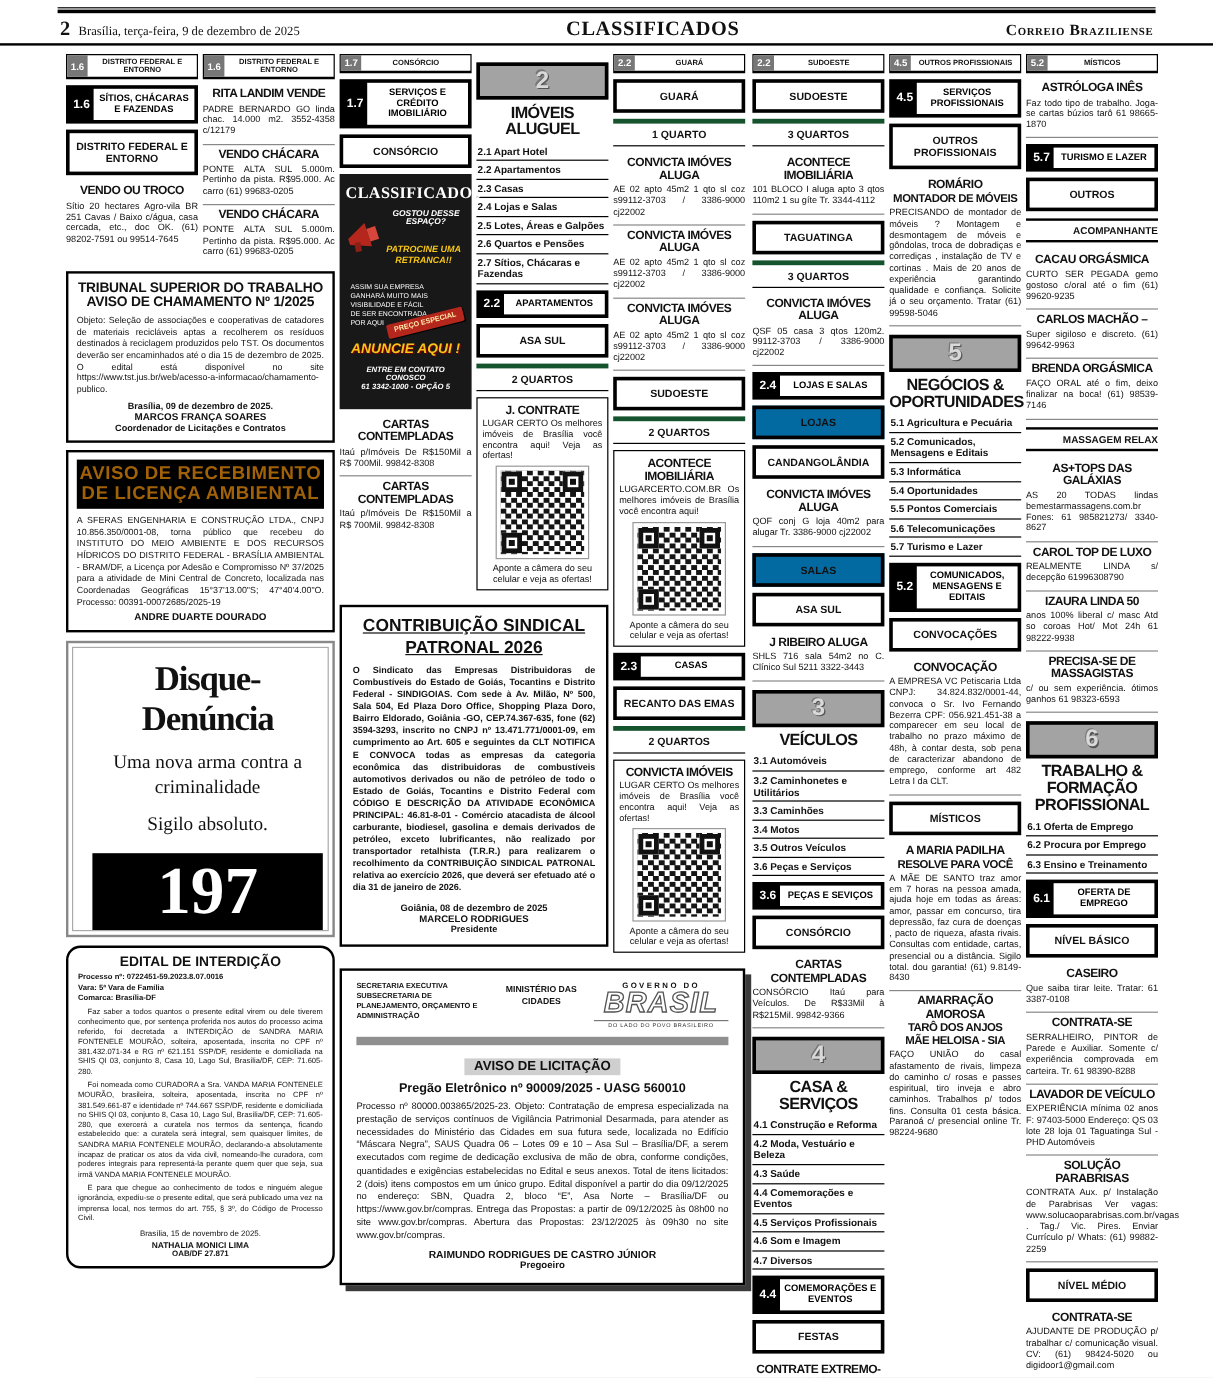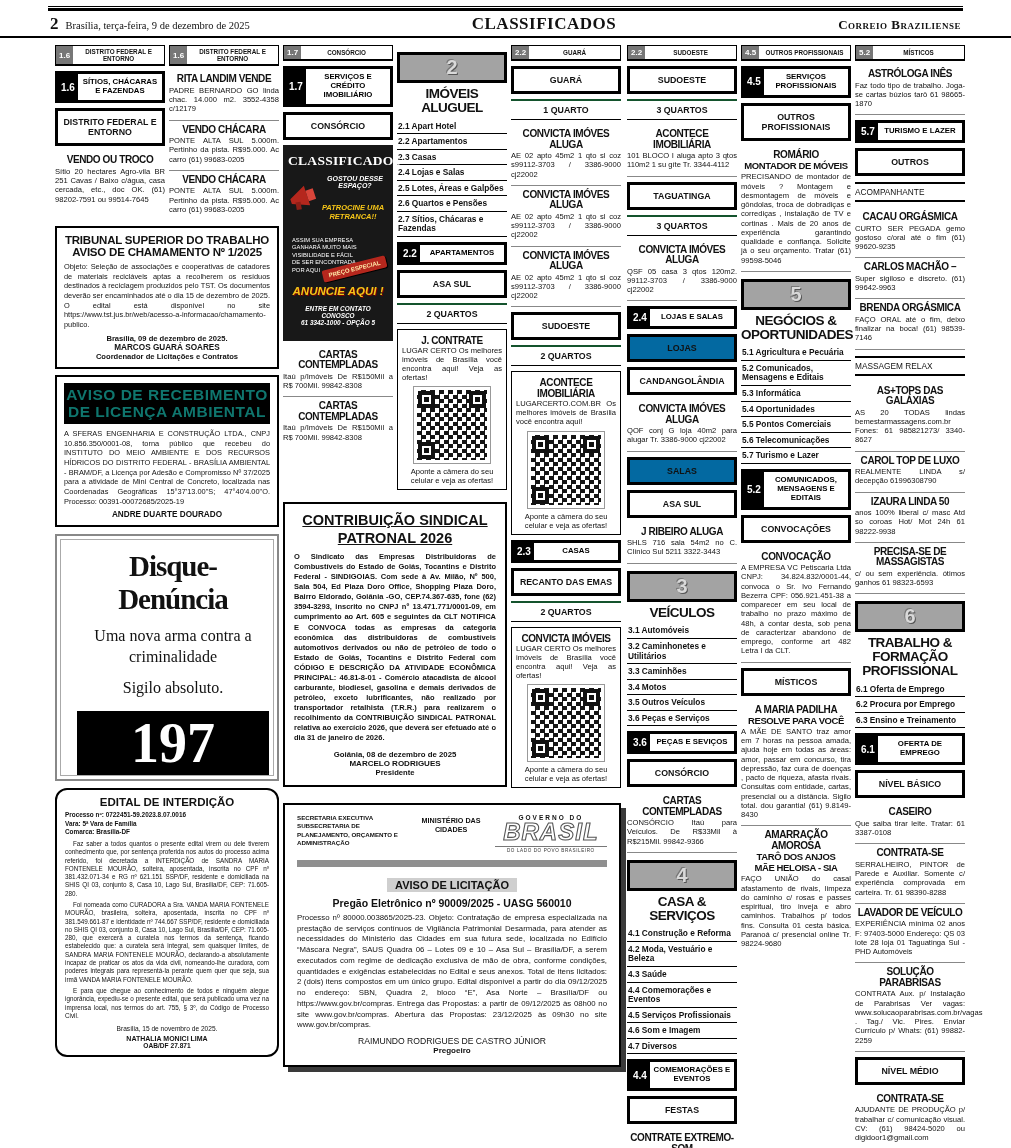--- a/index.html
+++ b/index.html
@@ -24,22 +24,22 @@
 
   
   .tab { display:flex; border:1px solid #000; border-bottom:2px solid #000; margin-bottom:4px; background:#fff; }
   .tab .tn { background:#777; color:#fff; font-weight:bold; font-size:8px; padding:2px 3px; display:flex; align-items:center; }
   .tab .tl { flex:1; text-align:center; font-weight:bold; font-size:6.3px; line-height:1.15; padding:2px 1px; align-self:center; }
   .catbadge { display:flex; align-items:stretch; background:#000; padding:3px; margin:5px 0; }
   .catbadge .bn { color:#fff; font-weight:bold; font-size:10px; padding:2px 3px; display:flex; align-items:center; }
   .catbadge .bl { flex:1; background:#fff; color:#000; font-weight:bold; font-size:7.8px; line-height:1.15; text-align:center; padding:4px 2px; display:flex; align-items:center; justify-content:center; }
   .boxhdr { border:3px solid #000; font-weight:bold; text-align:center; font-size:8.8px; padding:6px 2px; margin:5px 0; background:#fff; }
   .boxhdr.gray { background:#0369a1; }
-  .subhdr { border-top:2px solid #14532d; border-bottom:1px solid #000; text-align:center; font-weight:bold; font-size:8.8px; padding:4px 0; margin:5px 0; }
-  .rulelbl { text-align:left; font-weight:normal; font-size:8.3px; border-top:2px solid #000; border-bottom:2px solid #000; padding:3px 0; margin:6px 0; }
+  .subhdr { border-top:4px solid #14532d; border-bottom:1px solid #000; text-align:center; font-weight:bold; font-size:8.8px; padding:4px 0; margin:5px 0; }
+  .rulelbl { text-align:right; font-weight:bold; font-size:8.3px; border-top:2px solid #000; border-bottom:2px solid #000; padding:3px 0; margin:6px 0; }
   .ad { padding:4px 0 6px 0; border-bottom:1px solid #888; }
   .ad:last-child { border-bottom:none; }
   .ad h4 { text-align:center; font-size:10px; letter-spacing:-.4px; line-height:1.05; margin-bottom:1px; }
   .ad h4.h2l { font-size:9.5px; }
   .ad p { font-size:7.6px; line-height:1.22; text-align:justify; }
   .numbox { background:#a3a3a3; border:3px solid #000; text-align:center; margin:7px 0 4px 0; padding:1px 0; }
   .numbox span { font-weight:bold; font-size:20px; color:#d9d9d9; text-shadow:1px 1px 0 #555, -1px -1px 0 #777; }
   .sectitle { text-align:center; font-weight:bold; font-size:13.5px; letter-spacing:-.5px; line-height:1.02; margin:3px 0 4px 0; }
   .idx { margin-bottom:2px; }
   .idx > div { border-bottom:1.5px solid #000; font-weight:bold; font-size:8.3px; line-height:1.15; padding:3px 0 2px 1px; }
@@ -67,21 +67,21 @@
   .promo .l6 { font-weight:bold; font-style:italic; font-size:6.4px; }
 
   
   .legal { border:2px solid #000; padding:6px 7px; margin:6px 0; background:#fff; }
   .legal .t1 { text-align:center; font-weight:bold; font-size:11.5px; letter-spacing:-.2px; }
   .legal .t2 { text-align:center; font-weight:bold; font-size:11.5px; letter-spacing:-.2px; margin-bottom:4px; }
   .legal p.body { font-size:7.4px; line-height:1.3; text-align:justify; margin-bottom:4px; }
   .legal .sigd { text-align:center; font-weight:bold; font-size:7.6px; }
   .legal .sign { text-align:center; font-weight:bold; font-size:8.2px; }
   .legal .sigr { text-align:center; font-weight:bold; font-size:7.6px; }
-  .invtitle { background:#000; color:#0f766e; font-weight:bold; text-align:center; font-size:15.5px; letter-spacing:.5px; padding:3px 0; line-height:1.15; margin-bottom:5px; }
+  .invtitle { background:#000; color:#a16207; font-weight:bold; text-align:center; font-size:15.5px; letter-spacing:.5px; padding:3px 0; line-height:1.15; margin-bottom:5px; }
 
   
   .disque { border:2px solid #888; padding:3px; margin:7px 0; }
   .disque .inner { border:1px solid #aaa; padding:10px 4px 0 16px; text-align:center; }
   .disque .dt { font-family:"Liberation Serif",serif; font-weight:bold; font-size:29px; letter-spacing:-1px; }
   .disque .do { font-family:"Liberation Serif",serif; font-weight:bold; font-size:20px; margin-top:16px; line-height:1.25; }
   .disque .dl { font-family:"Liberation Serif",serif; font-size:16px; margin-top:10px; line-height:1.3; }
   .disque .dp { background:#000; color:#fff; font-family:"Liberation Serif",serif; font-weight:bold; font-size:56px; line-height:1.15; margin-top:12px; }
 
   
@@ -108,21 +108,21 @@
   .licit-head .min { font-size:7.2px; font-weight:bold; text-align:center; line-height:1.3; margin-top:2px; }
   .gov { text-align:center; width:120px; }
   .gov .g1 { font-size:6.5px; font-weight:bold; letter-spacing:2px; }
   .gov .g2 { font-family:"Liberation Sans",sans-serif; font-weight:bold; font-style:italic; font-size:24px; letter-spacing:1px; color:transparent; -webkit-text-stroke:1.1px #555; line-height:.95; }
   .gov .g3 { font-size:4.6px; letter-spacing:.6px; color:#333; border-top:1px solid #777; margin-top:2px; padding-top:1px; }
   .graybar { height:7px; background:#8f8f8f; margin:7px 0 8px 0; }
   .licit .t { text-align:center; margin-bottom:4px; }
   .licit .t span { background:#cfcfcf; font-weight:bold; font-size:11px; padding:1px 8px; }
   .licit .st { text-align:center; font-weight:bold; font-size:10.5px; margin-bottom:4px; }
   .licit p.body { font-size:7.8px; line-height:1.38; text-align:justify; }
-  .licit .sign { text-align:center; font-weight:normal; font-size:8.6px; margin-top:5px; }
+  .licit .sign { text-align:center; font-weight:bold; font-size:8.6px; margin-top:5px; }
   .licit .sigr { text-align:center; font-weight:bold; font-size:8px; }
 </style>
 </head>
 <body>
 
 <div class="page">
 
   <div class="toprule"></div>
   <div class="hdr">
     <span class="pn">2</span>
@@ -168,21 +168,21 @@
             <p>PONTE ALTA SUL 5.000m. Pertinho da pista. R$95.000. Ac carro (61) 99683-0205</p>
           </div>
         </div>
       </div>
 
       <div class="legal">
         <div class="t1">TRIBUNAL SUPERIOR DO TRABALHO</div>
         <div class="t2">AVISO DE CHAMAMENTO Nº 1/2025</div>
         <p class="body">Objeto: Seleção de associações e cooperativas de catadores de materiais recicláveis aptas a recolherem os resíduos destinados à reciclagem produzidos pelo TST. Os documentos deverão ser encaminhados até o dia 15 de dezembro de 2025. O edital está disponível no site https://www.tst.jus.br/web/acesso-a-informacao/chamamento-publico.</p>
         <div class="sigd">Brasília, 09 de dezembro de 2025.</div>
-        <div class="sign">MARCOS GUARÁ SOARES</div>
+        <div class="sign">MARCOS FRANÇA SOARES</div>
         <div class="sigr">Coordenador de Licitações e Contratos</div>
       </div>
 
       <div class="legal">
         <div class="invtitle">
           <div>AVISO DE RECEBIMENTO</div>
           <div>DE LICENÇA AMBIENTAL</div>
         </div>
         <p class="body">A SFERAS ENGENHARIA E CONSTRUÇÃO LTDA., CNPJ 10.856.350/0001-08, torna público que recebeu do INSTITUTO DO MEIO AMBIENTE E DOS RECURSOS HÍDRICOS DO DISTRITO FEDERAL - BRASÍLIA AMBIENTAL - BRAM/DF, a Licença por Adesão e Compromisso Nº 37/2025 para a atividade de Mini Central de Concreto, localizada nas Coordenadas Geográficas 15°37'13.00"S; 47°40'4.00"O. Processo: 00391-00072685/2025-19</p>
         <div class="sign">ANDRE DUARTE DOURADO</div>

